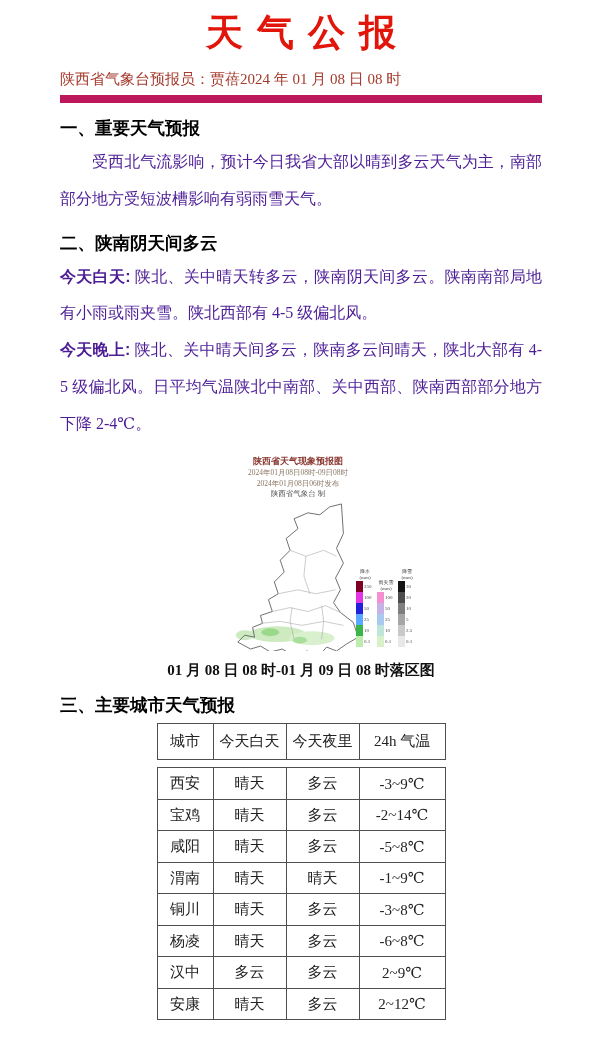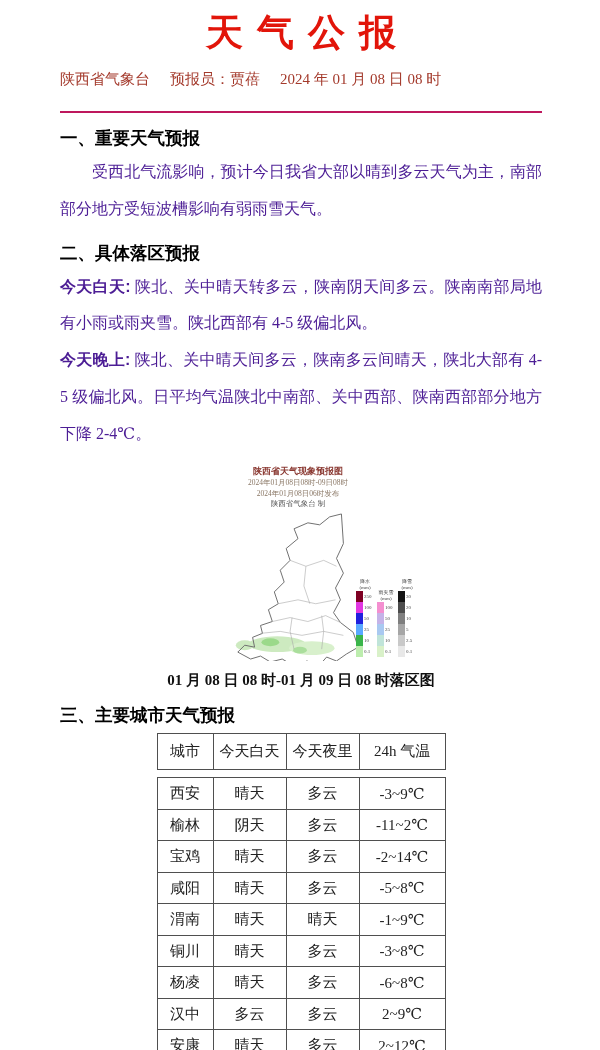--- a/index.html
+++ b/index.html
@@ -10,23 +10,23 @@
   }
   .page { padding:2px 58px 0 60px; }
 
   .doc-title {
     text-align:center; margin:6px 0 12px;
     font-size:37px; font-weight:bold; letter-spacing:14px; text-indent:14px;
     color:#e2150a;
   }
 
   .header-line {
-    display:flex; gap:20px; align-items:baseline;
+    display:flex; align-items:baseline;
     font-size:15px; color:#a43a2c;
-    border-bottom:2px solid #be185d; padding-bottom:22px;
+    border-bottom:8px solid #be185d; padding-bottom:6px;
   }
 
   h2.sec {
     font-family:"Liberation Sans","DejaVu Sans",sans-serif;
     font-size:17.5px; font-weight:bold; color:#000;
     margin:13px 0 4px;
   }
   p.body-p {
     font-size:16px; line-height:2.3; text-align:justify;
     margin:0; color:#4c1d95;
@@ -74,21 +74,21 @@
 
   <div class="header-line">
     <span>陕西省气象台</span>
     <span>预报员：贾蓓</span>
     <span>2024 年 01 月 08 日 08 时</span>
   </div>
 
   <h2 class="sec">一、重要天气预报</h2>
   <p class="body-p indent">受西北气流影响，预计今日我省大部以晴到多云天气为主，南部部分地方受短波槽影响有弱雨雪天气。</p>
 
-  <h2 class="sec">二、具体落区预报</h2>
+  <h2 class="sec">二、陕南阴天间多云</h2>
   <p class="body-p"><b>今天白天:</b><span> 陕北、关中晴天转多云，陕南阴天间多云。陕南南部局地有小雨或雨夹雪。陕北西部有 4-5 级偏北风。</span></p>
   <p class="body-p"><b>今天晚上:</b><span> 陕北、关中晴天间多云，陕南多云间晴天，陕北大部有 4-5 级偏北风。日平均气温陕北中南部、关中西部、陕南西部部分地方下降 2-4℃。</span></p>
 
   <div class="map-figure">
     <div class="map-titles">
       <span class="map-title-main">陕西省天气现象预报图</span>
       <span class="map-title-sub">2024年01月08日08时-09日08时</span>
       <span class="map-title-sub">2024年01月08日06时发布</span>
       <span class="map-title-org">陕西省气象台 制</span>
     </div>
@@ -231,26 +231,20 @@
         <col style="width:86px">
       </colgroup>
     <tbody>
         <tr>
           <td>西安</td>
           <td>晴天</td>
           <td>多云</td>
           <td>-3~9℃</td>
         </tr>
         <tr>
-          <td>榆林</td>
-          <td>阴天</td>
-          <td>多云</td>
-          <td>-11~2℃</td>
-        </tr>
-        <tr>
           <td>宝鸡</td>
           <td>晴天</td>
           <td>多云</td>
           <td>-2~14℃</td>
         </tr>
         <tr>
           <td>咸阳</td>
           <td>晴天</td>
           <td>多云</td>
           <td>-5~8℃</td>

